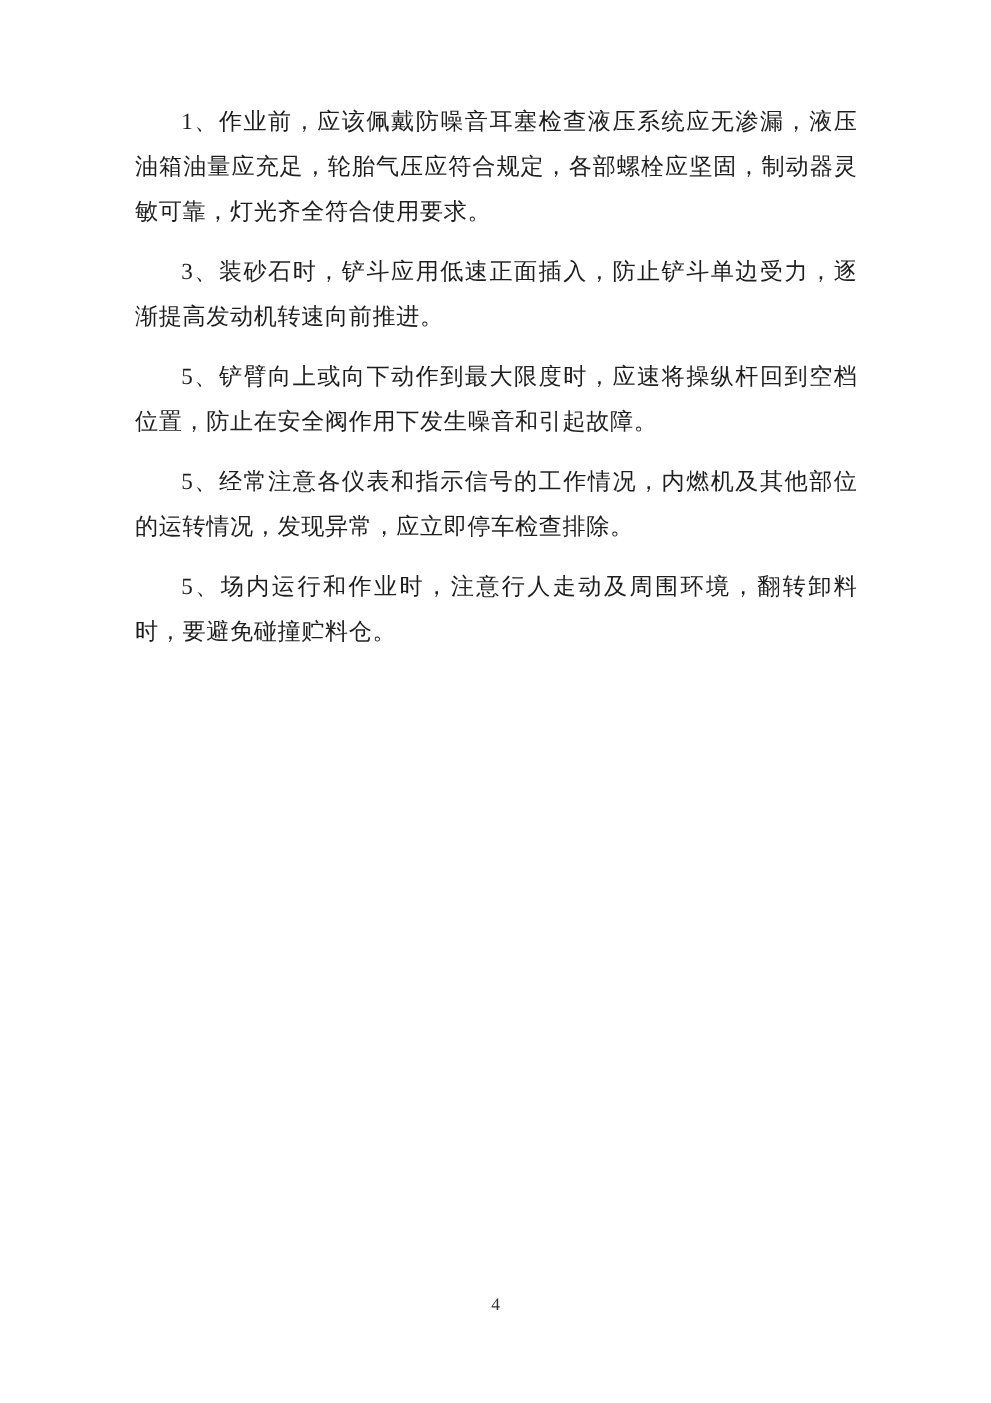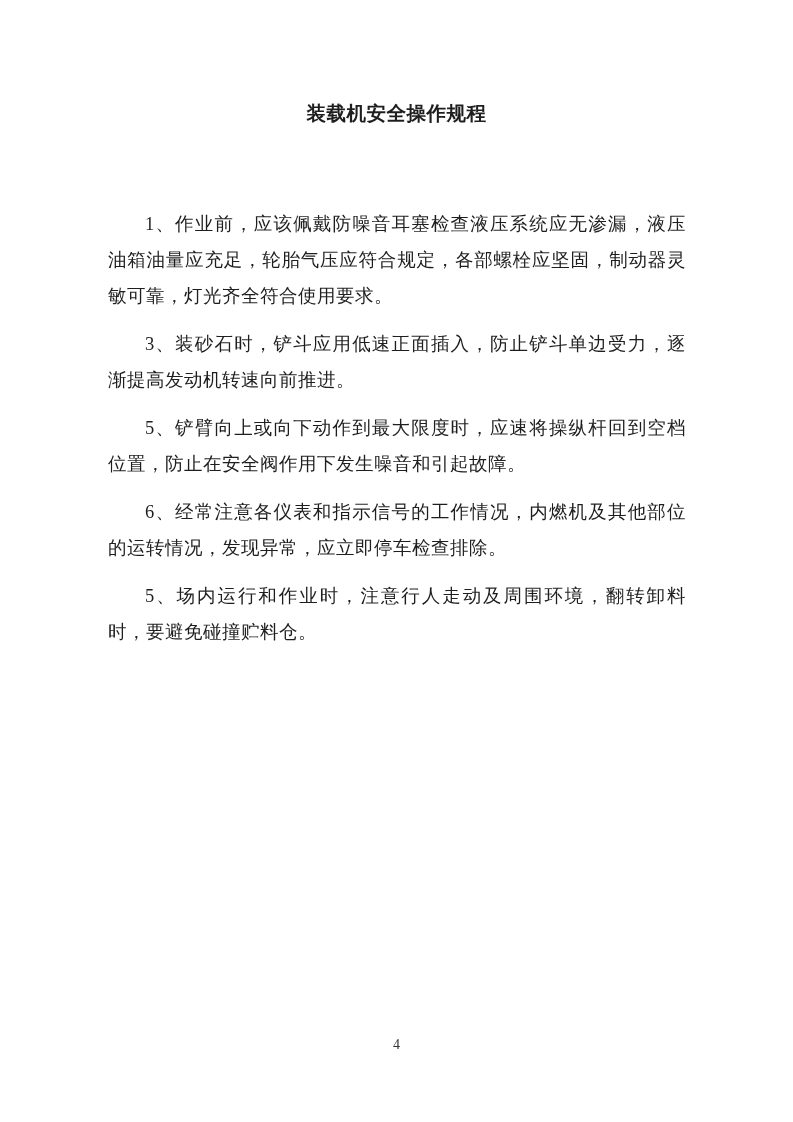--- a/index.html
+++ b/index.html
@@ -48,24 +48,23 @@
     text-align: center;
     font-size: 14px;
     line-height: 18px;
     color: #333333;
   }
 </style>
 </head>
 <body>
 
 <div class="page">
-  <h1 class="doc-title">装载机安全操作规程</h1>
 
   <div class="doc-body">
     <p>1、作业前，应该佩戴防噪音耳塞检查液压系统应无渗漏，液压油箱油量应充足，轮胎气压应符合规定，各部螺栓应坚固，制动器灵敏可靠，灯光齐全符合使用要求。</p>
     <p>3、装砂石时，铲斗应用低速正面插入，防止铲斗单边受力，逐渐提高发动机转速向前推进。</p>
     <p>5、铲臂向上或向下动作到最大限度时，应速将操纵杆回到空档位置，防止在安全阀作用下发生噪音和引起故障。</p>
-    <p>6、经常注意各仪表和指示信号的工作情况，内燃机及其他部位的运转情况，发现异常，应立即停车检查排除。</p>
+    <p>5、经常注意各仪表和指示信号的工作情况，内燃机及其他部位的运转情况，发现异常，应立即停车检查排除。</p>
     <p>5、场内运行和作业时，注意行人走动及周围环境，翻转卸料时，要避免碰撞贮料仓。</p>
   </div>
 
   <div class="page-number">4</div>
 </div>
 
 </body></html>

